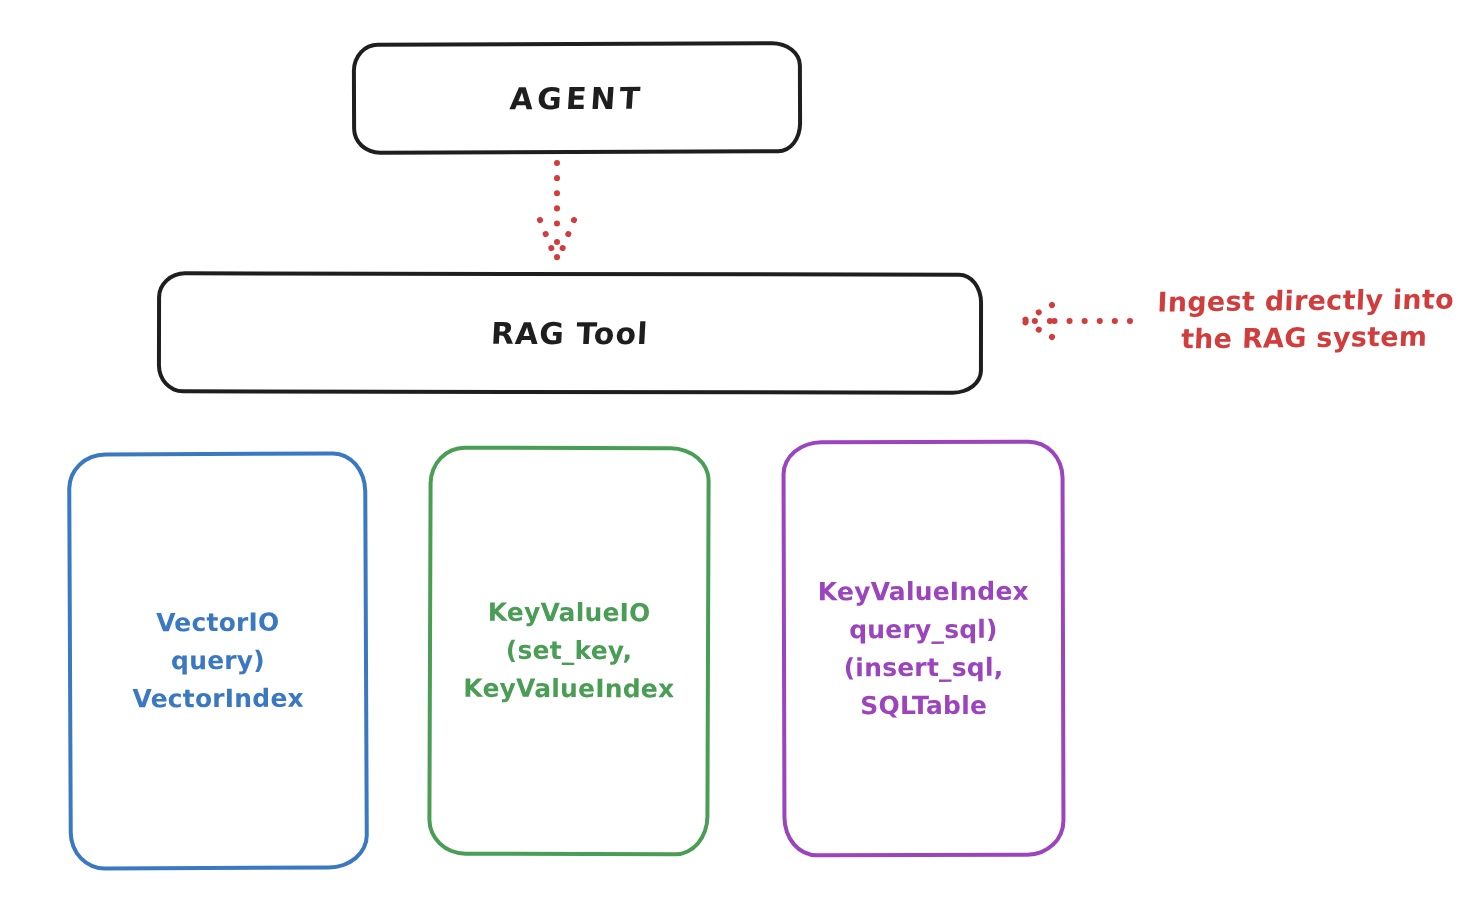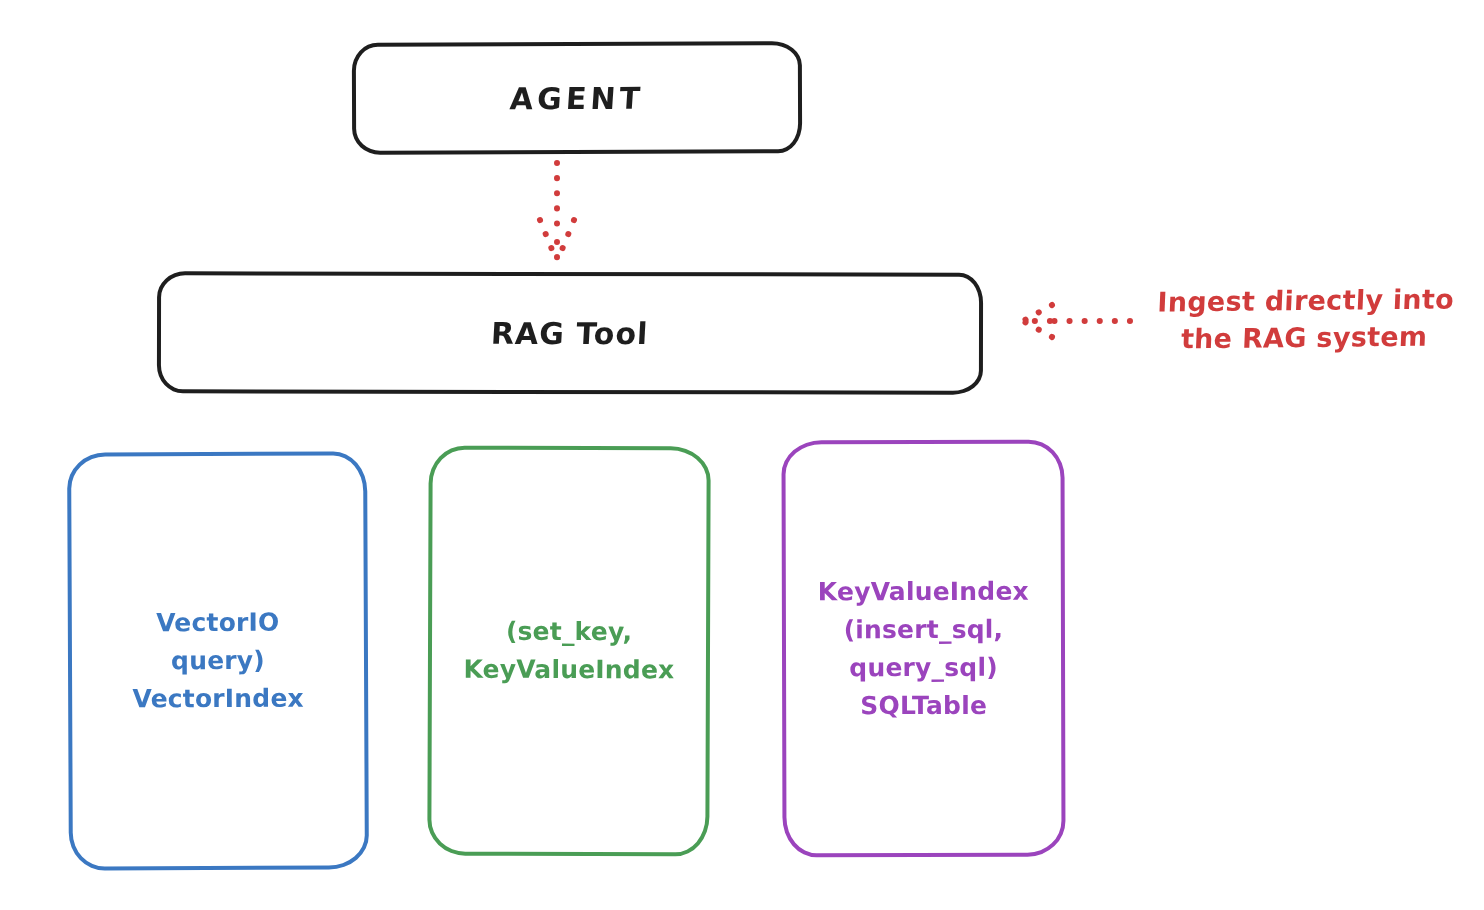--- a/index.html
+++ b/index.html
@@ -152,24 +152,25 @@
     <div>the RAG system</div>
   </div>
 
   <div class="node io-box io-blue">
     <div>VectorIO</div>
     <div>query)</div>
     <div class="io-secondary">VectorIndex</div>
   </div>
 
   <div class="node io-box io-green">
+    <div>KeyValueIO</div>
     <div>(set_key,</div>
     <div class="io-secondary">KeyValueIndex</div>
   </div>
 
   <div class="node io-box io-purple">
     <div>KeyValueIndex</div>
+    <div>query_sql)</div>
     <div>(insert_sql,</div>
-    <div>query_sql)</div>
     <div class="io-secondary">SQLTable</div>
   </div>
 
 </div>
 
 </body></html>

